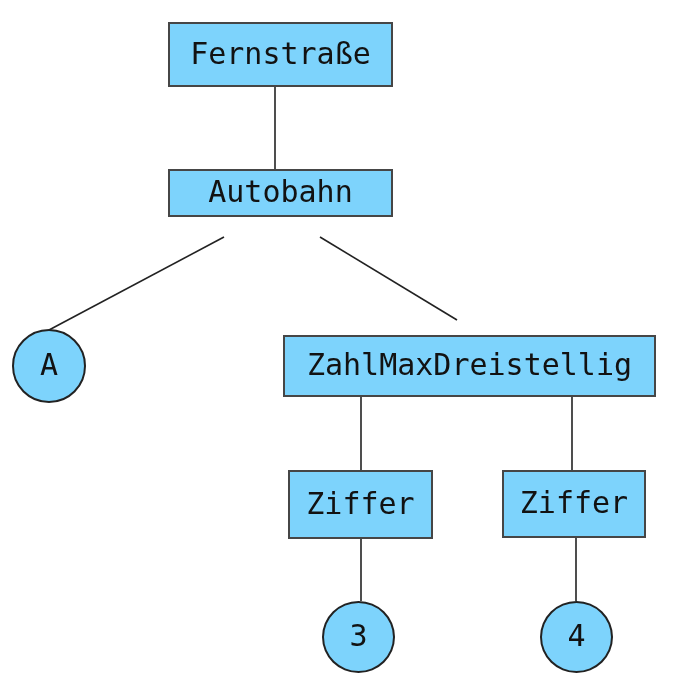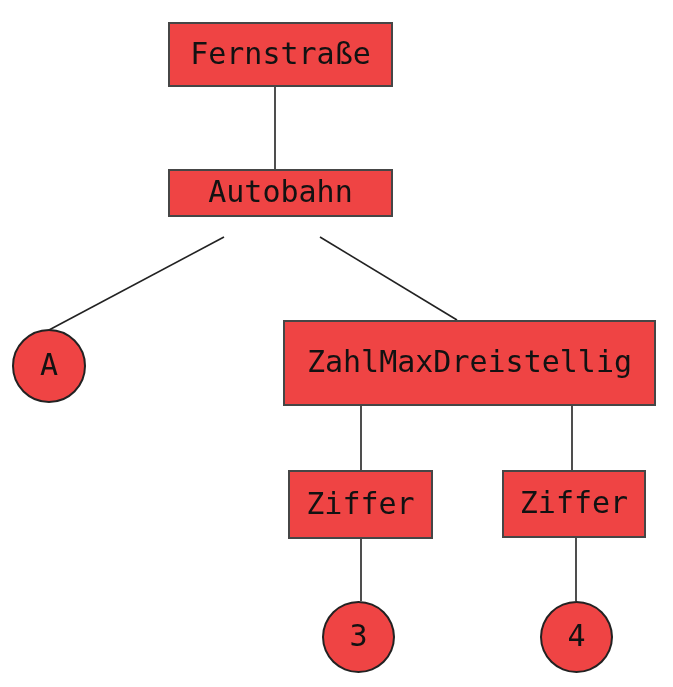--- a/index.html
+++ b/index.html
@@ -25,41 +25,41 @@
   .edges-layer line {
     stroke: #222222;
     stroke-width: 1.6;
   }
   .node {
     position: absolute;
     box-sizing: border-box;
     display: flex;
     align-items: center;
     justify-content: center;
-    background: #ef4444;
+    background: #7dd3fc;
     color: #121212;
   }
   .node.box {
     border: 2px solid #464646;
     font-size: 30px;
   }
   .node.circle {
     border: 2px solid #222222;
     border-radius: 50%;
     font-size: 30px;
   }
   .node .label {
     white-space: nowrap;
     line-height: 1;
     padding-bottom: 2px;
   }
   
   #node-fernstrasse   { left: 168px; top: 22px;  width: 225px; height: 65px; }
   #node-autobahn      { left: 168px; top: 169px; width: 225px; height: 48px; }
-  #node-zahlmax       { left: 283px; top: 320px; width: 373px; height: 86px; }
+  #node-zahlmax       { left: 283px; top: 335px; width: 373px; height: 62px; }
   #node-ziffer-left   { left: 288px; top: 470px; width: 145px; height: 69px; }
   #node-ziffer-right  { left: 502px; top: 470px; width: 144px; height: 68px; }
   #node-terminal-a    { left: 12px;  top: 329px; width: 74px;  height: 74px; }
   #node-terminal-3    { left: 322px; top: 601px; width: 73px;  height: 72px; }
   #node-terminal-4    { left: 540px; top: 601px; width: 73px;  height: 72px; }
 </style>
 </head>
 <body>
 
 <div class="stage">

